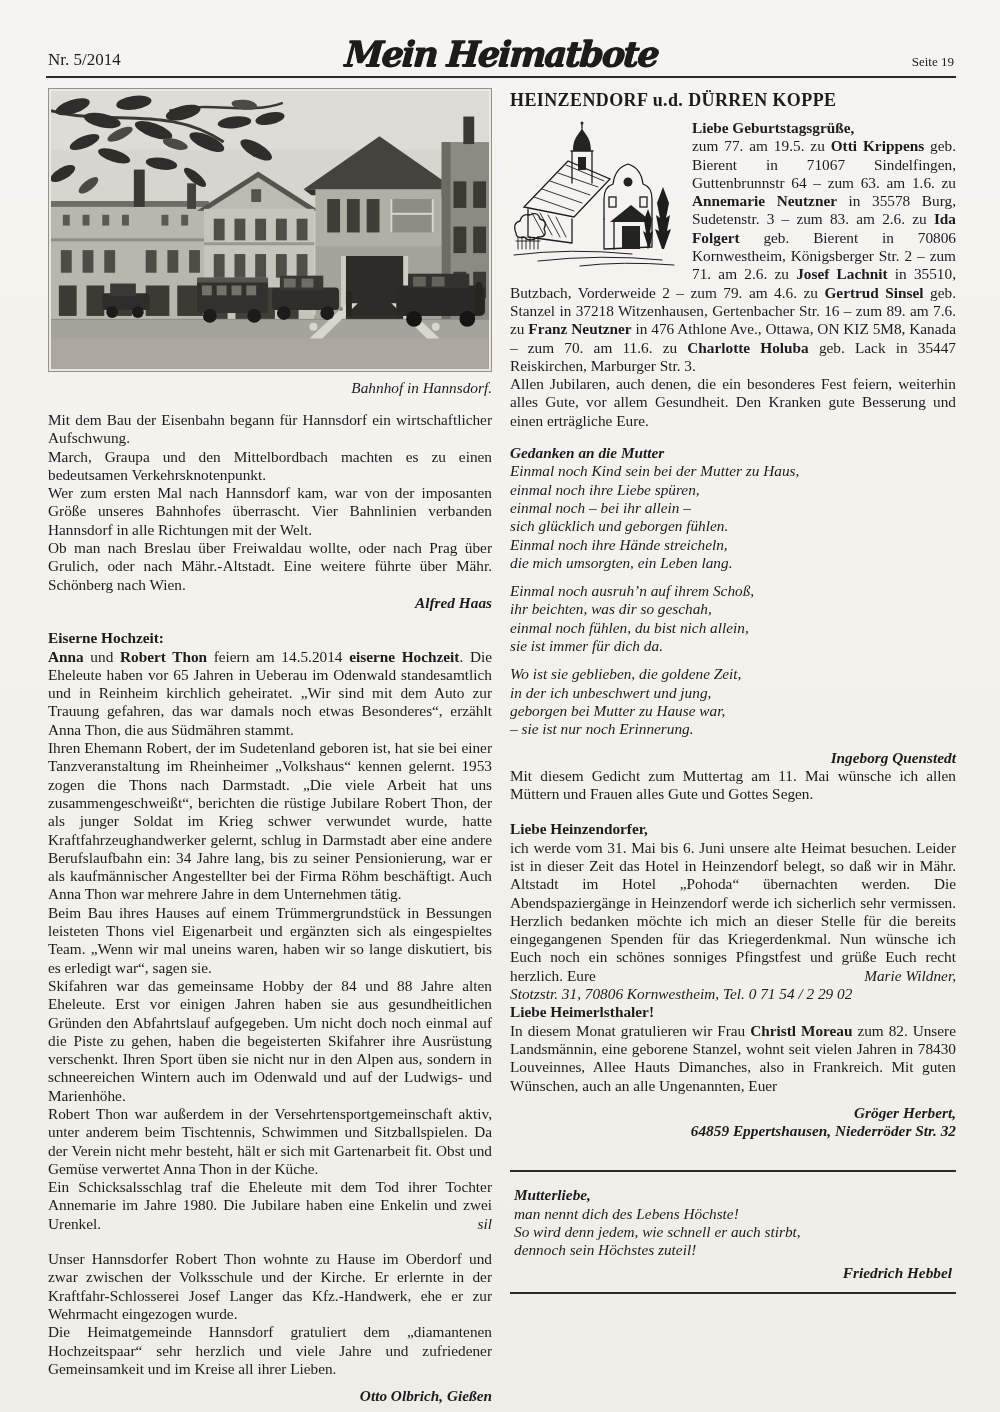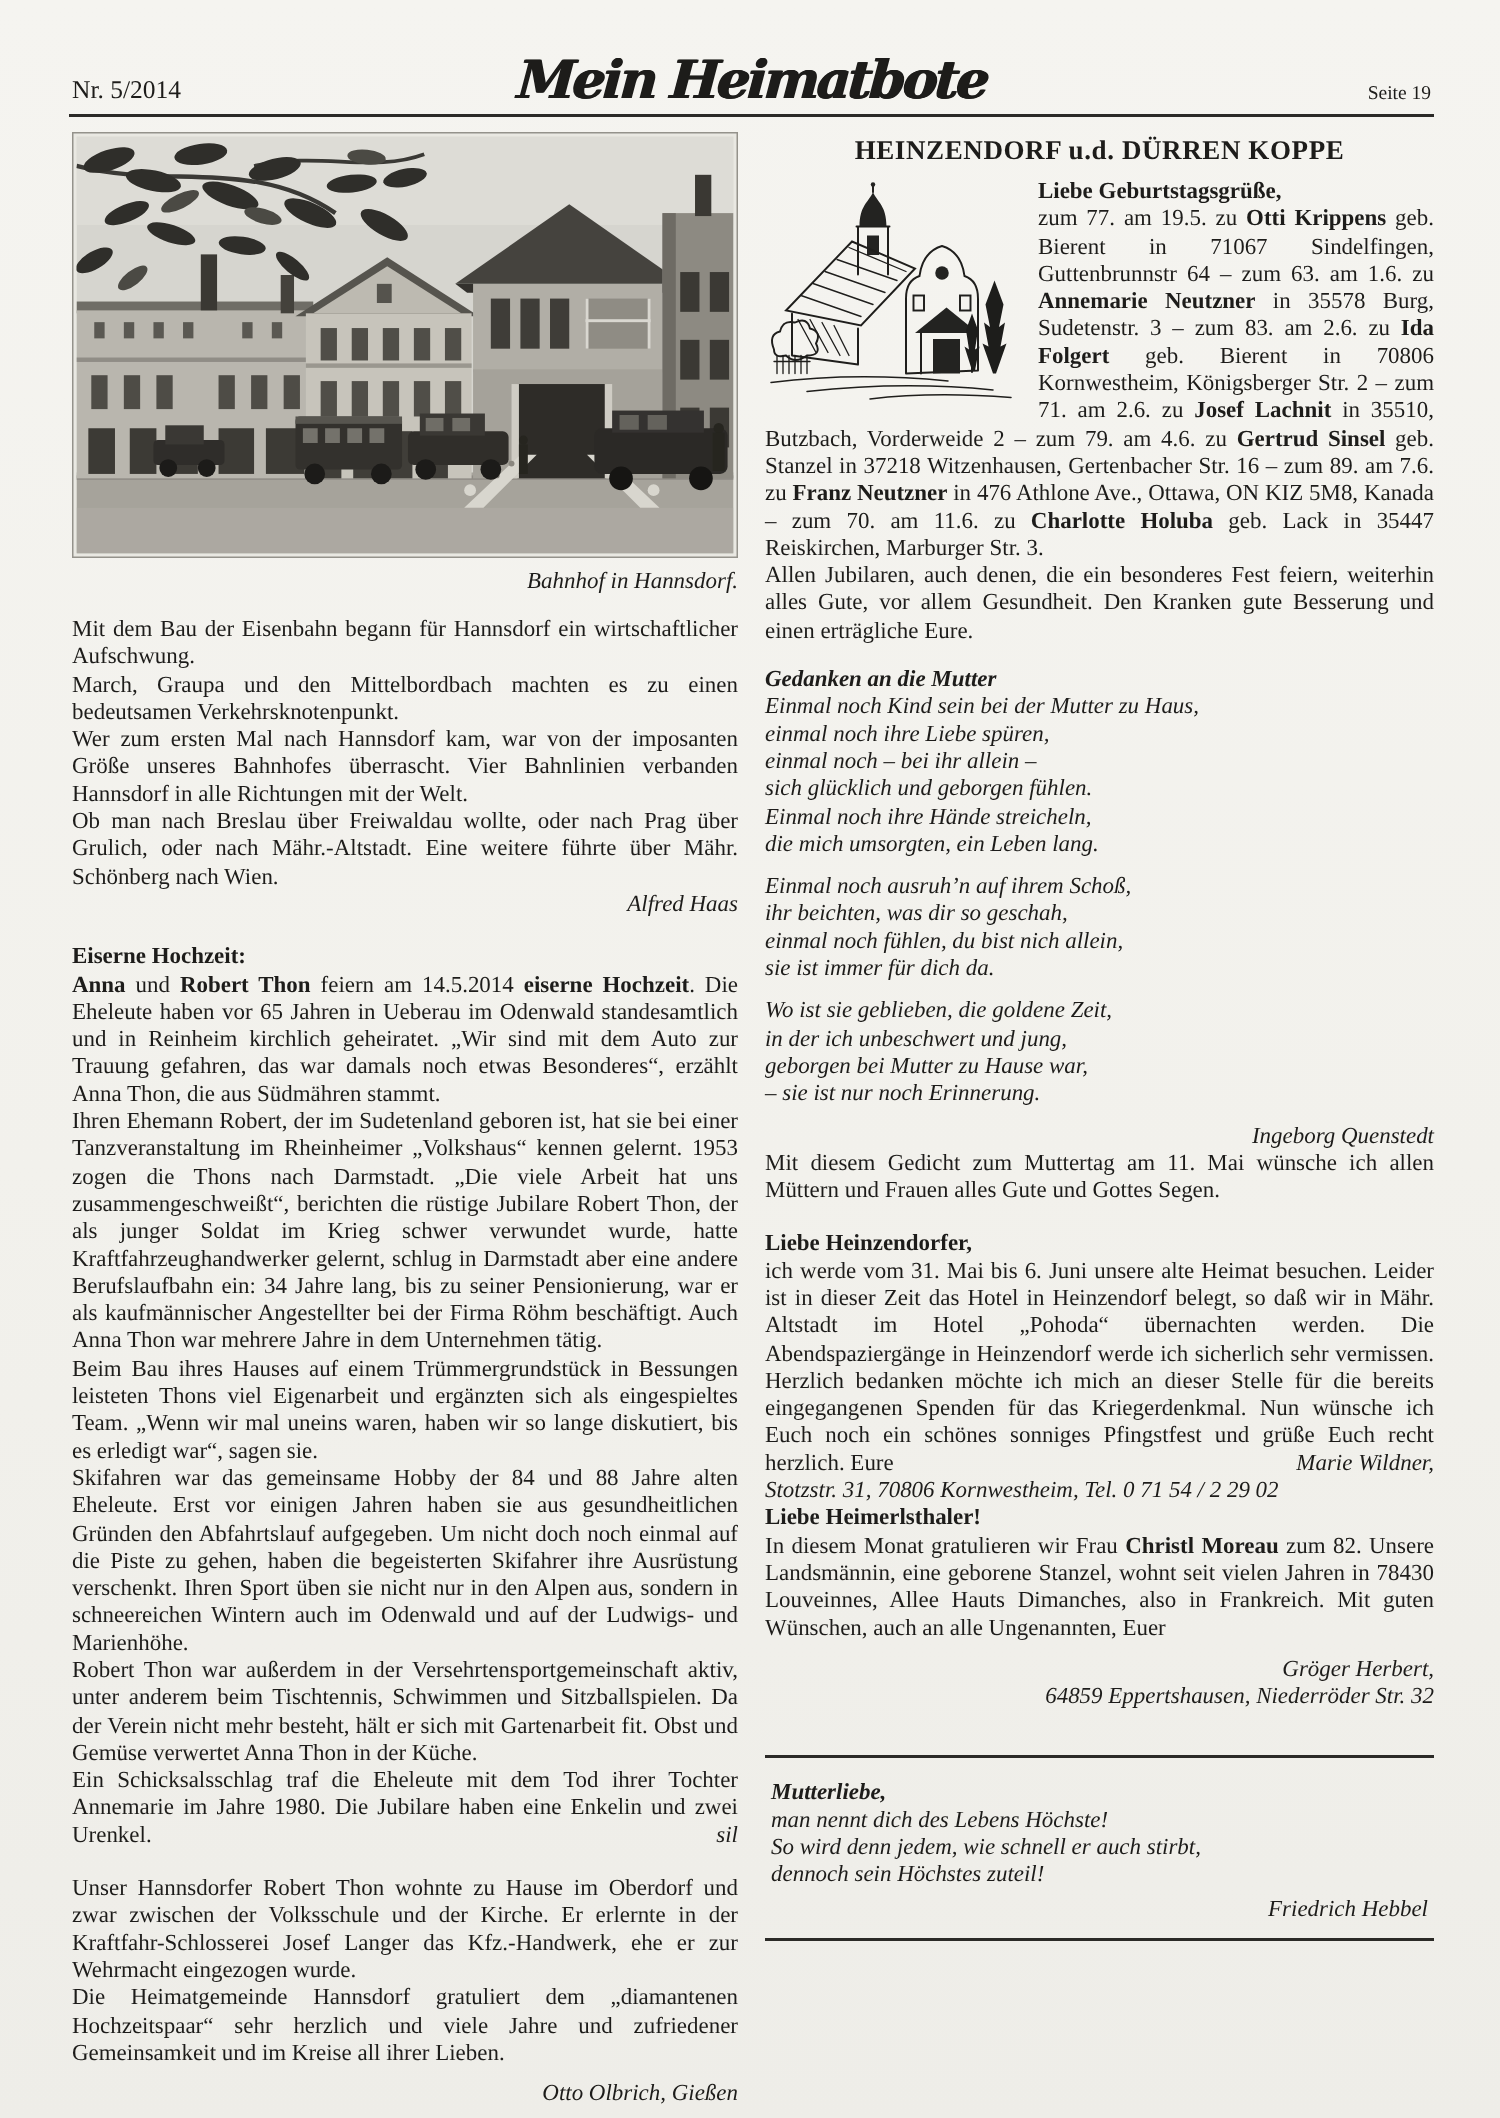--- a/index.html
+++ b/index.html
@@ -15,32 +15,32 @@
             font-family:"DejaVu Serif",serif;font-weight:bold;font-style:italic;
             font-size:35px;letter-spacing:-2px;transform:skewX(-4deg);
             text-shadow:1px 0 #1d1c1a, .5px .5px #1d1c1a;}
   
   .col{position:absolute;top:88px;}
   .col-left{left:48px;width:444px;}
   .col-right{left:510px;width:446px;}
   .bodytext{font-size:15.3px;line-height:18.3px;text-align:justify;}
   .bodytext p{margin:0;}
   .bold{font-weight:bold;}
-  .author-right{text-align:right;font-style:italic;}
+  .author-right{text-align:right;font-style:italic;font-weight:bold;}
   .sig-inline{float:right;font-style:italic;}
   .subhead{font-weight:bold;margin-top:17px !important;}
   .gap-top{margin-top:17px !important;}
   .small-gap-top{margin-top:9px !important;}
   
   .photo-frame{margin:14px 0 0 0;width:438px;background:#e9e8e2;
                border:1px solid #94928b;padding:2px;}
   .photo-frame svg{display:block;width:438px;height:278px;}
   .caption{font-style:italic;font-size:15.3px;margin:7px 0 14px 2px;text-align:right;}
   
-  .section-head{margin:2px 0 8px 0;text-align:center;font-size:18px;font-weight:bold;
+  .section-head{margin:2px 0 8px 0;text-align:left;font-size:18px;font-weight:bold;
                 letter-spacing:.4px;font-family:"Liberation Serif",serif;}
   .section-head.second{margin-top:26px;margin-bottom:8px;}
   .church-float{float:left;width:172px;height:148px;margin:2px 10px 2px 0;}
   .church-float svg{width:172px;height:148px;display:block;}
   .poem{font-style:italic;margin-top:14px;}
   .poem-title{font-weight:bold;font-style:italic;}
   .stanza{white-space:pre-line;margin-bottom:10px !important;}
   .addr-right{text-align:left;font-style:italic;}
   .quote-box{margin-top:30px;border-top:2px solid #2b2a27;border-bottom:2px solid #2b2a27;
              padding:14px 4px 10px 4px;}

